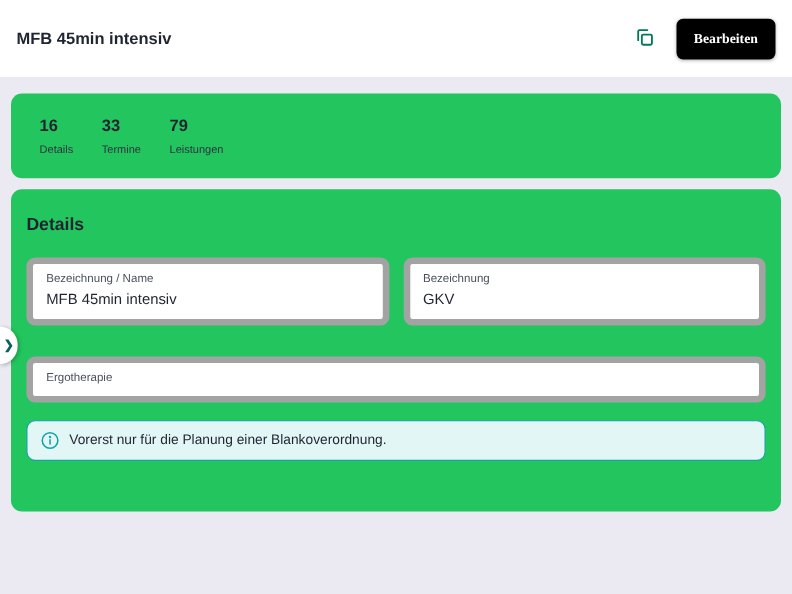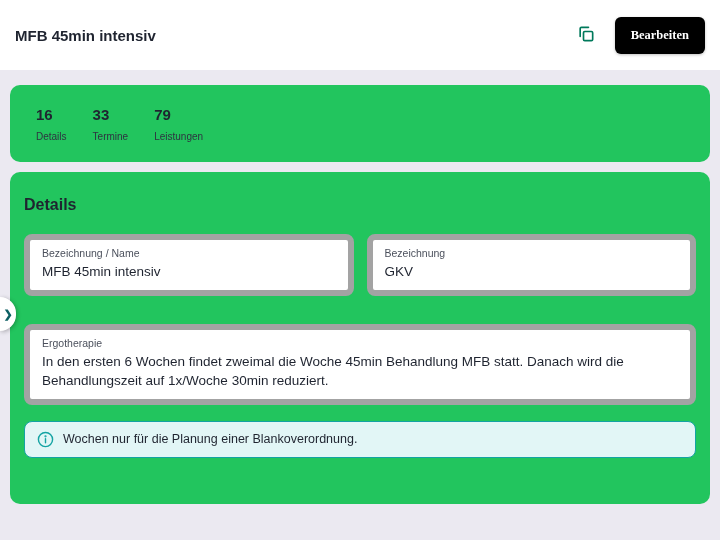--- a/index.html
+++ b/index.html
@@ -196,32 +196,31 @@
 
     <div class="field">
       <span class="field-label">Bezeichnung</span>
       <span class="field-value">GKV</span>
     </div>
 
     <div></div>
 
     <div class="field field-full">
       <span class="field-label">Ergotherapie</span>
-      <span class="field-value">In den ersten 6 Wochen findet zweimal die Woche 45min Behandlung MFB statt. Danach wird die Behandlungszeit auf 1x/Woche 30min reduziert.</span>
     </div>
 
     <div class="info-alert">
       <span class="info-icon">
         <svg width="17" height="17" viewBox="0 0 24 24" fill="none" stroke="#14a3a3" stroke-width="2" stroke-linecap="round">
           <circle cx="12" cy="12" r="10"></circle>
           <line x1="12" y1="11" x2="12" y2="16.5"></line>
           <circle cx="12" cy="7.5" r="0.6" fill="#14a3a3"></circle>
         </svg>
       </span>
-      <span class="info-alert-text">Wochen nur für die Planung einer Blankoverordnung.</span>
+      <span class="info-alert-text">Vorerst nur für die Planung einer Blankoverordnung.</span>
     </div>
 
   </div>
 </div>
 
 <button class="expander">
   <span class="chev">❯</span>
 </button>
 
 </body></html>

